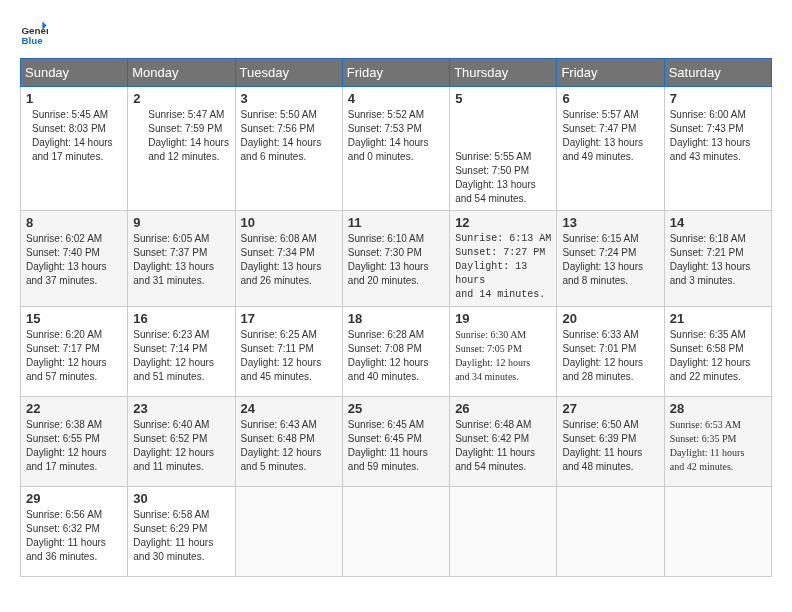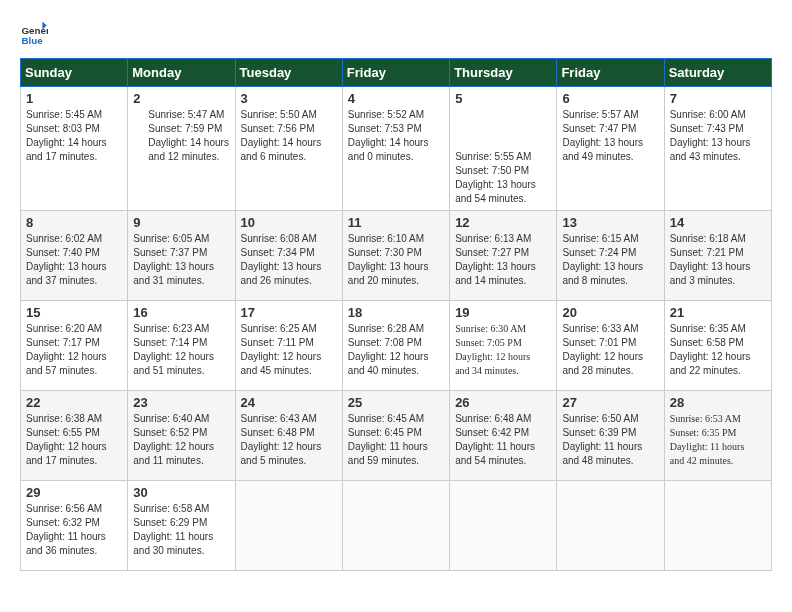--- a/index.html
+++ b/index.html
@@ -36,24 +36,24 @@
     .location {
       font-size: 16px;
       color: #555;
     }
     table {
       width: 100%;
       border-collapse: collapse;
       table-layout: fixed;
     }
     thead tr th {
-      background-color: #14532d;
+      background-color: #737373;
       color: #fff;
       font-size: 13px;
-      font-weight: bold;
+      font-weight: normal;
       padding: 6px 4px;
       text-align: left;
       border: 1px solid #1a6dcc;
     }
     tbody tr td {
       vertical-align: top;
       border: 1px solid #ccc;
       padding: 4px 5px;
       font-size: 10px;
       color: #333;
@@ -105,21 +105,21 @@
         <th>Friday</th>
         <th>Thursday</th>
         <th>Friday</th>
         <th>Saturday</th>
       </tr>
   </thead>
   <tbody id="calendar-body">
       <tr>
         <td>
           <span class="day-num">1</span>
-          <div class="day-info" style="white-space: pre-line;">Sunrise: 5:45 AM
+          <div class="day-info" style="white-space: pre-line; margin-left: 6px;">Sunrise: 5:45 AM
 Sunset: 8:03 PM
 Daylight: 14 hours
 and 17 minutes.</div>
         </td>
         <td>
           <span class="day-num">2</span>
           <div class="day-info" style="white-space: pre-line; margin-left: 15px;">Sunrise: 5:47 AM
 Sunset: 7:59 PM
 Daylight: 14 hours
 and 12 minutes.</div>
@@ -184,21 +184,21 @@
         </td>
         <td>
           <span class="day-num">11</span>
           <div class="day-info" style="white-space: pre-line;">Sunrise: 6:10 AM
 Sunset: 7:30 PM
 Daylight: 13 hours
 and 20 minutes.</div>
         </td>
         <td>
           <span class="day-num">12</span>
-          <div class="day-info" style="white-space: pre-line;">Sunrise: 6:13 AM
+          <div class="day-info" style="white-space: pre-line; font-family: Liberation Mono, monospace;">Sunrise: 6:13 AM
 Sunset: 7:27 PM
 Daylight: 13 hours
 and 14 minutes.</div>
         </td>
         <td>
           <span class="day-num">13</span>
           <div class="day-info" style="white-space: pre-line;">Sunrise: 6:15 AM
 Sunset: 7:24 PM
 Daylight: 13 hours
 and 8 minutes.</div>

